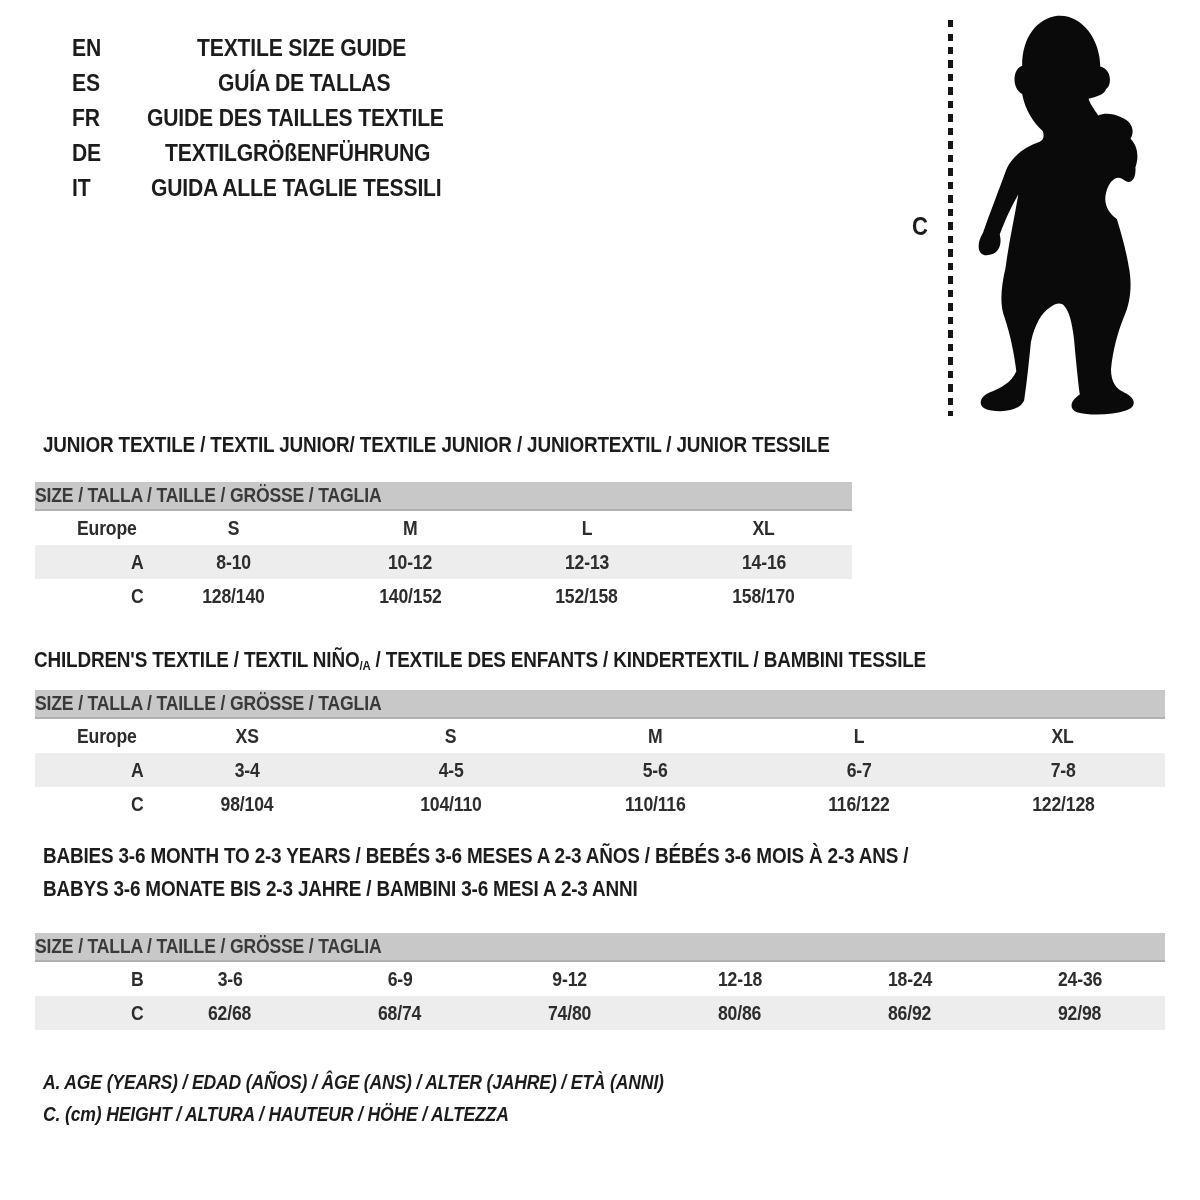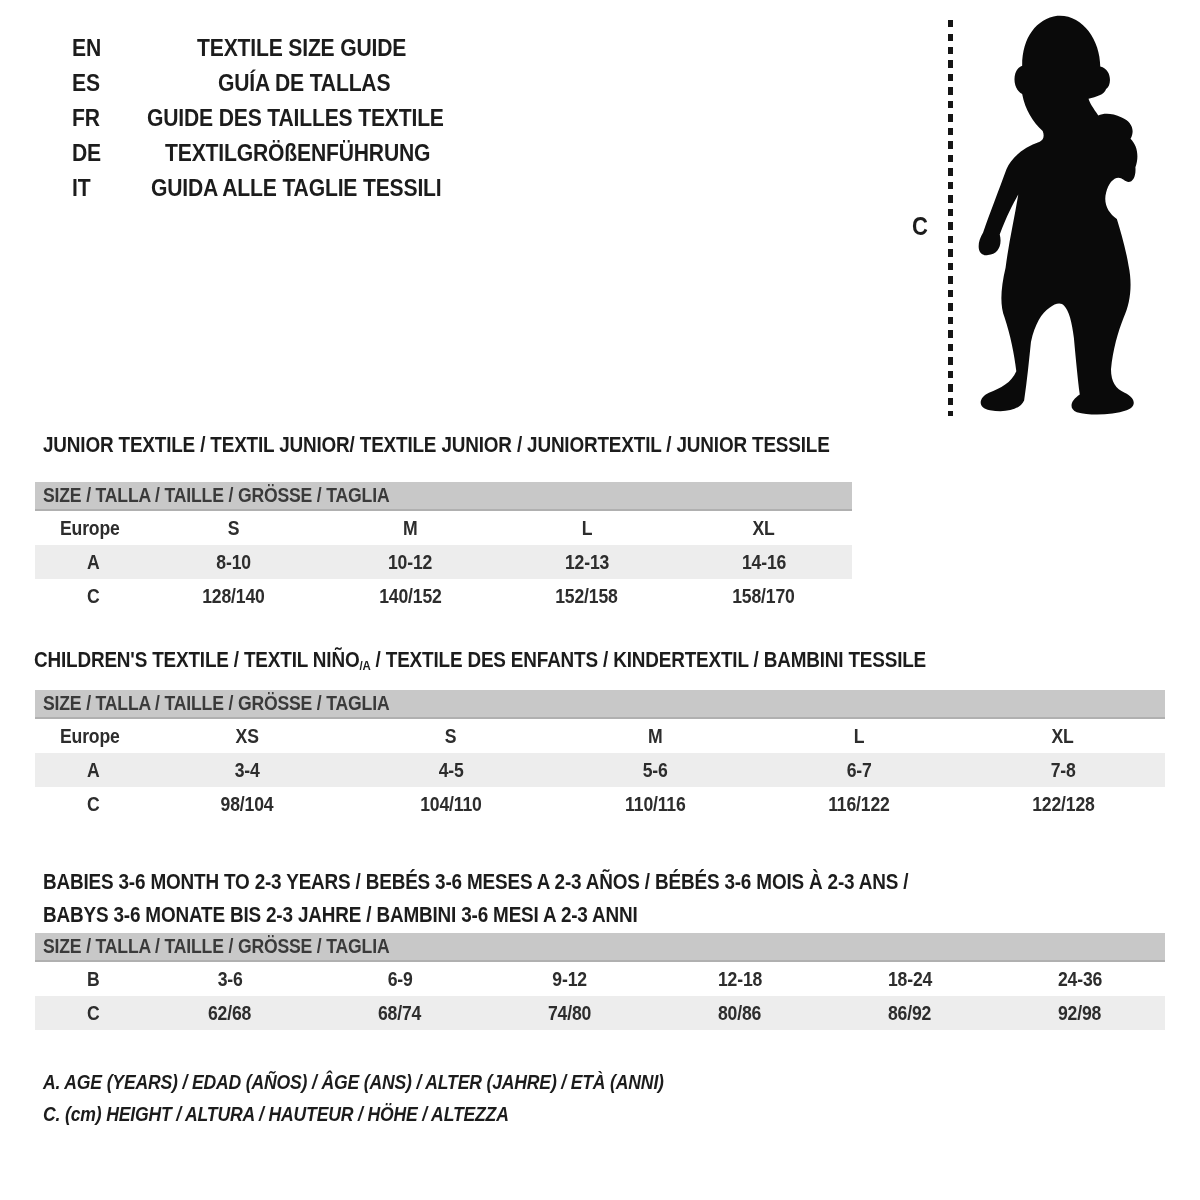--- a/index.html
+++ b/index.html
@@ -22,36 +22,36 @@
     position:absolute;left:948px;top:20px;width:5px;height:396px;
     background:repeating-linear-gradient(to bottom,#151515 0 7px,transparent 7px 13.5px);
   }
   .measure-label{position:absolute;left:911px;top:212px;font-size:25px;}
   .silhouette{position:absolute;left:958px;top:10px;width:224px;height:410px;}
 
   
   .sec-title{position:absolute;font-size:21.5px;line-height:24px;}
   #junior-title{left:43px;top:433px;}
   #children-title{left:34px;top:648px;}
-  #babies-title{left:43px;top:865px;}
+  #babies-title{left:43px;top:839px;}
   #babies-title .tline{height:33px;display:flex;align-items:center;}
   .title-sub{font-size:13px;position:relative;top:3px;}
 
   
   .stable{position:absolute;font-size:20px;}
   #junior-table{left:35px;top:482px;width:817px;}
   #children-table{left:35px;top:690px;width:1130px;}
   #babies-table{left:35px;top:933px;width:1130px;}
   .size-bar{
     height:29px;background:#c8c8c8;border-bottom:2px solid #b0b0b0;
-    display:flex;align-items:center;padding-left:8px;box-sizing:border-box;color:#3a3a3a;
+    display:flex;align-items:center;box-sizing:border-box;color:#3a3a3a;
   }
   .trow{display:flex;height:34px;align-items:center;color:#2d2d2d;}
   .trow.stripe{background:#ededed;}
-  .lcell{flex:0 0 110px;padding-left:8px;box-sizing:border-box;text-align:center;}
+  .lcell{flex:0 0 110px;padding-left:8px;box-sizing:border-box;text-align:right;}
   .dcell{flex:1;text-align:center;}
 
   
   .legend{position:absolute;left:43px;top:1066px;font-size:20px;font-style:italic;}
   .legend-line{height:32px;display:flex;align-items:center;}
 </style>
 </head>
 <body>
 
 <div class="page">

